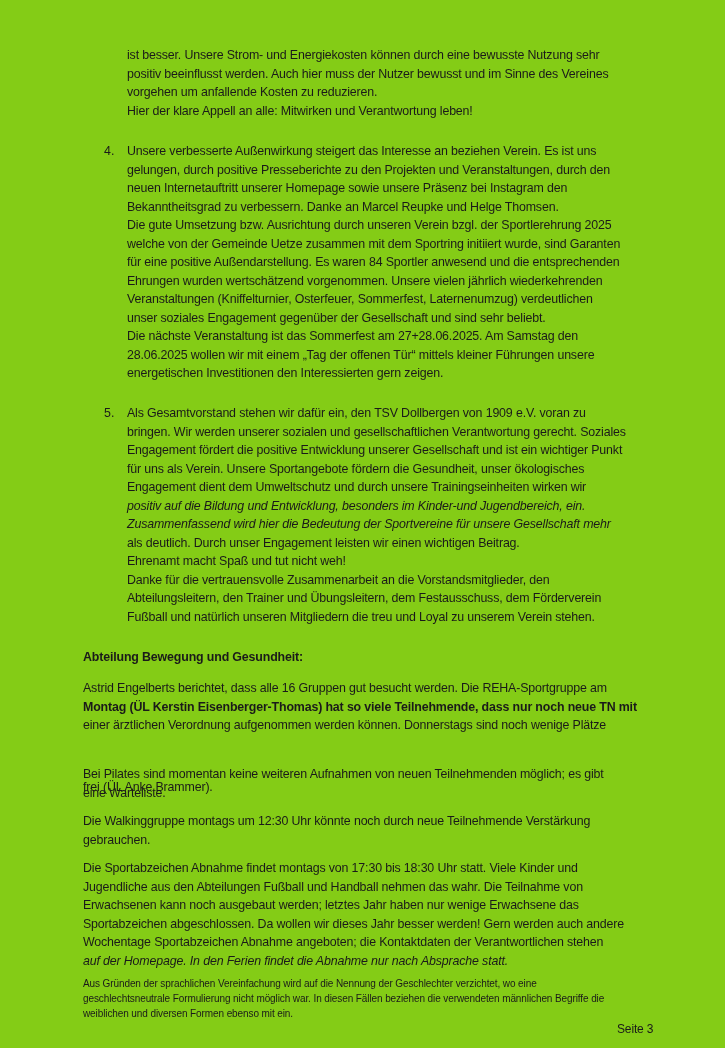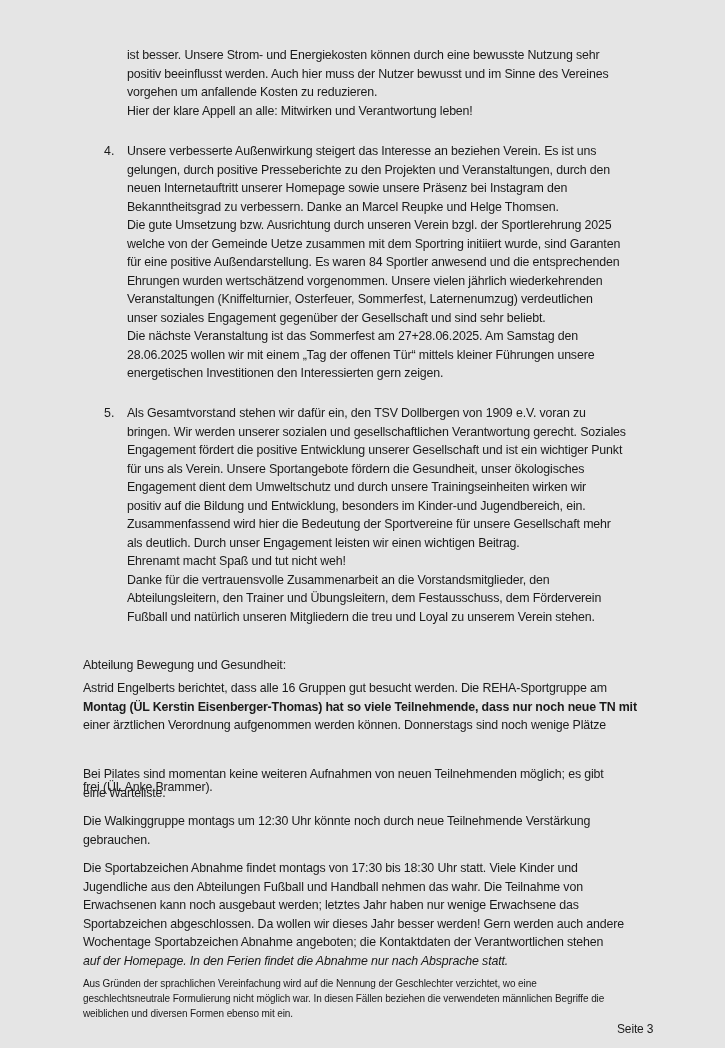--- a/index.html
+++ b/index.html
@@ -1,22 +1,22 @@
 <!DOCTYPE html>
 <html><head>
 <meta charset="utf-8">
 <style>
   html, body { margin: 0; padding: 0; background: #ffffff; }
   body { width: 725px; height: 1048px; position: relative; overflow: hidden;
          font-family: "Liberation Sans", sans-serif; color: #1a1a1a; }
-  .page { position: absolute; left: 0; top: 0; width: 725px; height: 1048px; background: #e5e5e5; }
+  .page { position: absolute; left: 0; top: 0; width: 725px; height: 1048px; background: #84cc16; }
   .line { position: absolute; white-space: nowrap; font-size: 12.4px; line-height: 18px; letter-spacing: -0.15px; }
   .small { position: absolute; white-space: nowrap; font-size: 10px; line-height: 14px; letter-spacing: -0.1px; }
   .num { position: absolute; font-size: 12.4px; line-height: 18px; }
-  .bold { font-weight: normal; margin-top: 8px; }
+  .bold { font-weight: bold; }
 </style>
 </head>
 <body>
 
 <div class="page">
 
   <div>
     <div class="line" style="left:127px; top:46px;">ist besser. Unsere Strom- und Energiekosten können durch eine bewusste Nutzung sehr</div>
     <div class="line" style="left:127px; top:64.5px;">positiv beeinflusst werden. Auch hier muss der Nutzer bewusst und im Sinne des Vereines</div>
     <div class="line" style="left:127px; top:83px;">vorgehen um anfallende Kosten zu reduzieren.</div>
@@ -40,22 +40,22 @@
     <div class="line" style="left:127px; top:364px;">energetischen Investitionen den Interessierten gern zeigen.</div>
   </div>
 
   <div>
     <div class="num" style="left:104px; top:404px;">5.</div>
     <div class="line" style="left:127px; top:404px;">Als Gesamtvorstand stehen wir dafür ein, den TSV Dollbergen von 1909 e.V. voran zu</div>
     <div class="line" style="left:127px; top:422.5px;">bringen. Wir werden unserer sozialen und gesellschaftlichen Verantwortung gerecht. Soziales</div>
     <div class="line" style="left:127px; top:441px;">Engagement fördert die positive Entwicklung unserer Gesellschaft und ist ein wichtiger Punkt</div>
     <div class="line" style="left:127px; top:459.5px;">für uns als Verein. Unsere Sportangebote fördern die Gesundheit, unser ökologisches</div>
     <div class="line" style="left:127px; top:478px;">Engagement dient dem Umweltschutz und durch unsere Trainingseinheiten wirken wir</div>
-    <div class="line" style="left:127px; top:496.5px;">positiv auf die Bildung und Entwicklung, besonders im Kinder-und Jugendbereich, ein.</div>
-    <div class="line" style="left:127px; top:515px;">Zusammenfassend wird hier die Bedeutung der Sportvereine für unsere Gesellschaft mehr</div>
+    <div class="line" style="left:127px; top:496.5px;font-style:italic;">positiv auf die Bildung und Entwicklung, besonders im Kinder-und Jugendbereich, ein.</div>
+    <div class="line" style="left:127px; top:515px;font-style:italic;">Zusammenfassend wird hier die Bedeutung der Sportvereine für unsere Gesellschaft mehr</div>
     <div class="line" style="left:127px; top:533.5px;">als deutlich. Durch unser Engagement leisten wir einen wichtigen Beitrag.</div>
     <div class="line" style="left:127px; top:552px;">Ehrenamt macht Spaß und tut nicht weh!</div>
     <div class="line" style="left:127px; top:570.5px;">Danke für die vertrauensvolle Zusammenarbeit an die Vorstandsmitglieder, den</div>
     <div class="line" style="left:127px; top:589px;">Abteilungsleitern, den Trainer und Übungsleitern, dem Festausschuss, dem Förderverein</div>
     <div class="line" style="left:127px; top:607.5px;">Fußball und natürlich unseren Mitgliedern die treu und Loyal zu unserem Verein stehen.</div>
   </div>
 
   <div class="line bold" style="left:83px; top:648px;">Abteilung Bewegung und Gesundheit:</div>
 
   <div>

